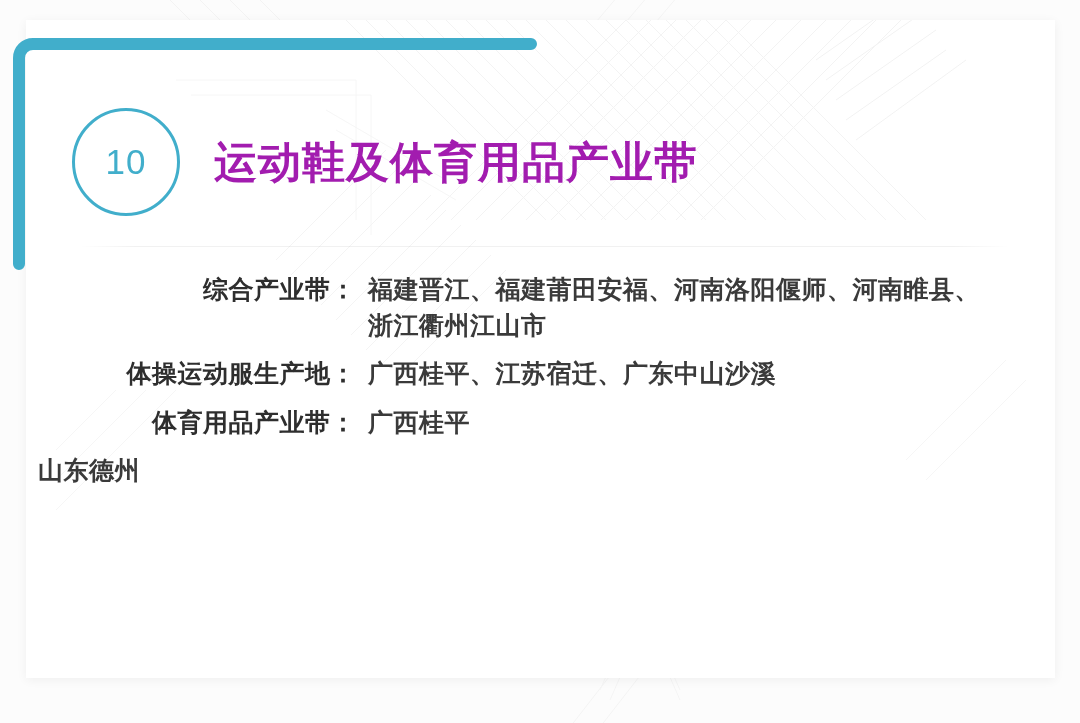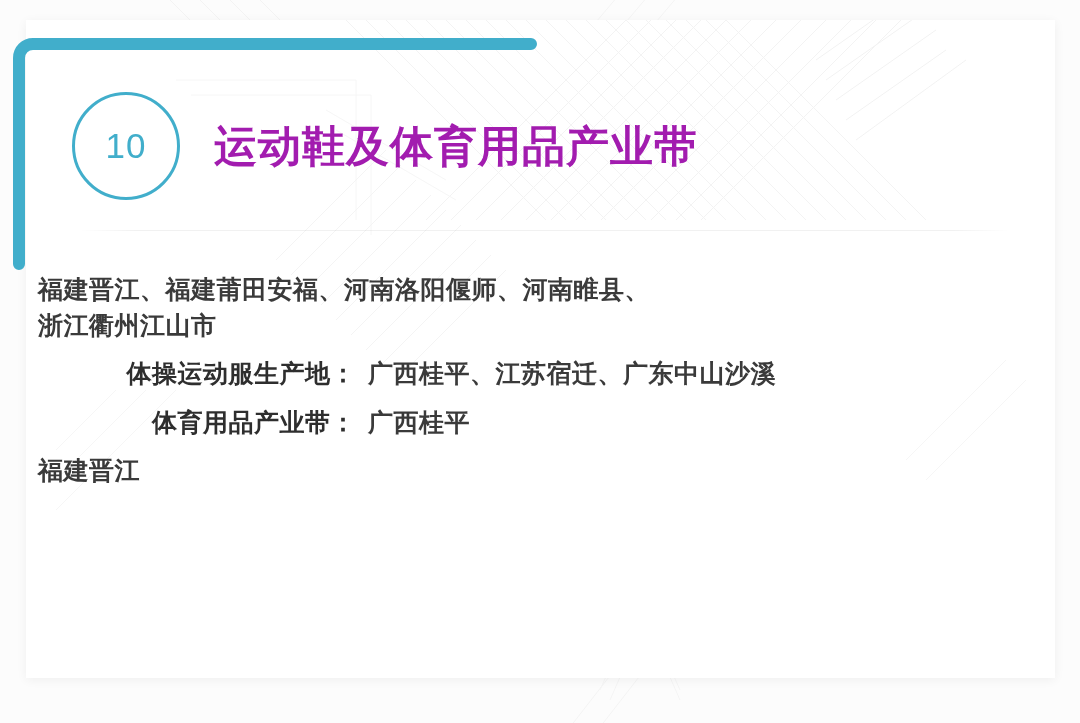--- a/index.html
+++ b/index.html
@@ -43,21 +43,21 @@
   #bracket {
     position:absolute;
     left:13px; top:38px;
     width:530px; height:232px;
     pointer-events:none;
   }
 
   
   #header {
     position:absolute;
-    left:0; top:0;
+    left:0; top:16px;
     width:1029px; height:212px;
   }
   #badge {
     position:absolute;
     left:46px; top:72px;
     width:108px; height:108px;
     border:3px solid #41AECB;
     border-radius:50%;
     display:flex; align-items:center; justify-content:center;
   }
@@ -229,36 +229,37 @@
       </div>
 
       <div id="title">运动鞋及体育用品产业带</div>
 
       <div id="divider"></div>
     </div>
 
     <div id="rows">
 
       <div class="row">
+        <div class="row-label">综合产业带：</div>
         <div class="row-value">福建晋江、福建莆田安福、河南洛阳偃师、河南睢县、浙江衢州江山市</div>
       </div>
 
 
       <div class="row">
         <div class="row-label">体操运动服生产地：</div>
         <div class="row-value">广西桂平、江苏宿迁、广东中山沙溪</div>
       </div>
 
       <div class="row">
         <div class="row-label">体育用品产业带：</div>
         <div class="row-value">广西桂平</div>
       </div>
 
       <div class="row">
-        <div class="row-value">福建晋江</div>
+        <div class="row-value">山东德州</div>
       </div>
 
     </div>
   </div>
 
   <div id="bracket">
     <svg width="530" height="232" viewBox="0 0 530 232" aria-hidden="true">
       <path d="M6 226 L6 20 A14 14 0 0 1 20 6 L518 6" fill="none" stroke="#41AECB" stroke-width="12" stroke-linecap="round"></path>
     </svg>
   </div>

